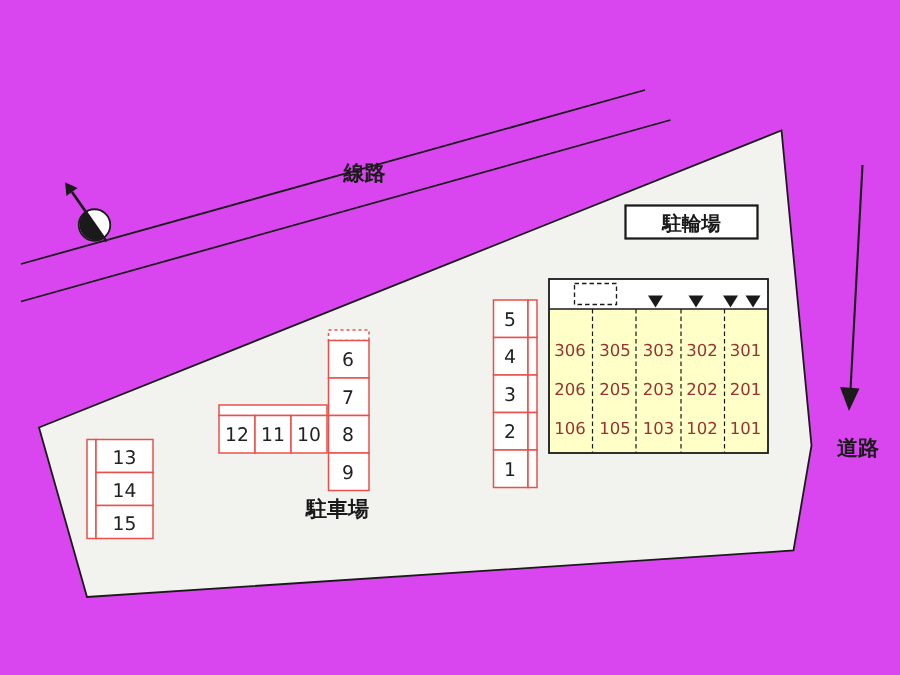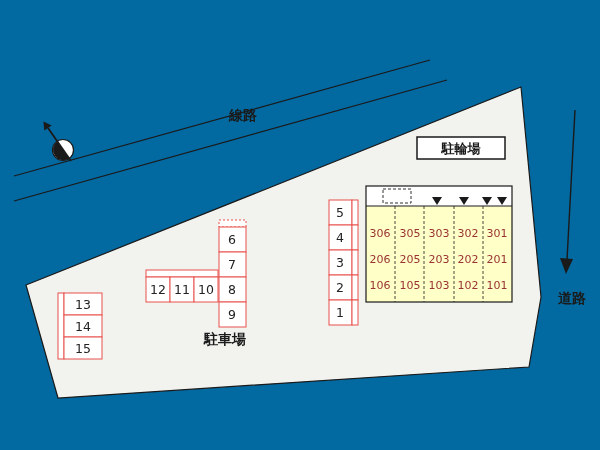--- a/index.html
+++ b/index.html
@@ -1,19 +1,19 @@
 <!DOCTYPE html>
 <html><head>
 <meta charset="utf-8">
 <style>
   html, body { margin: 0; padding: 0; background: #ffffff; }
   .stage {
     position: relative;
     width: 600px; height: 450px;
-    background: #0369a1;
+    background: #d946ef;
     font-family: "DejaVu Sans", "Liberation Sans", sans-serif;
     overflow: hidden;
   }
   svg text {
     font-family: "DejaVu Sans", "Liberation Sans", sans-serif;
     fill: #1a1a1a;
   }
   .jp-label { font-size: 14px; font-weight: bold; }
   .sign-label { font-size: 13px; font-weight: bold; }
   .stall-box { fill: #ffffff; stroke: #e8504c; stroke-width: 1; }

